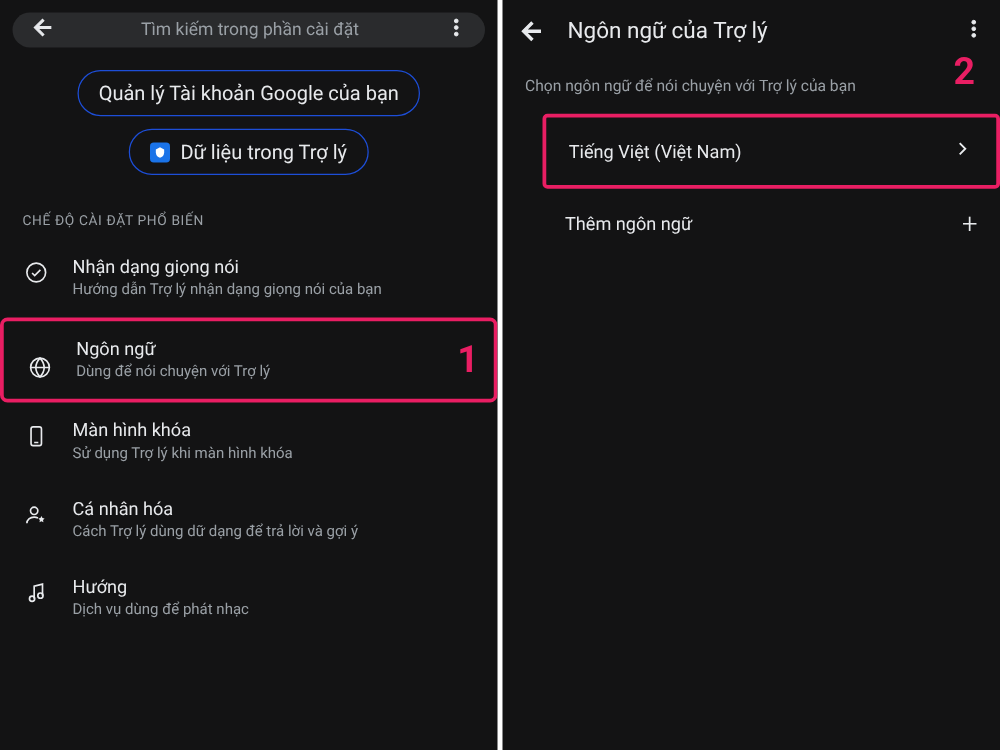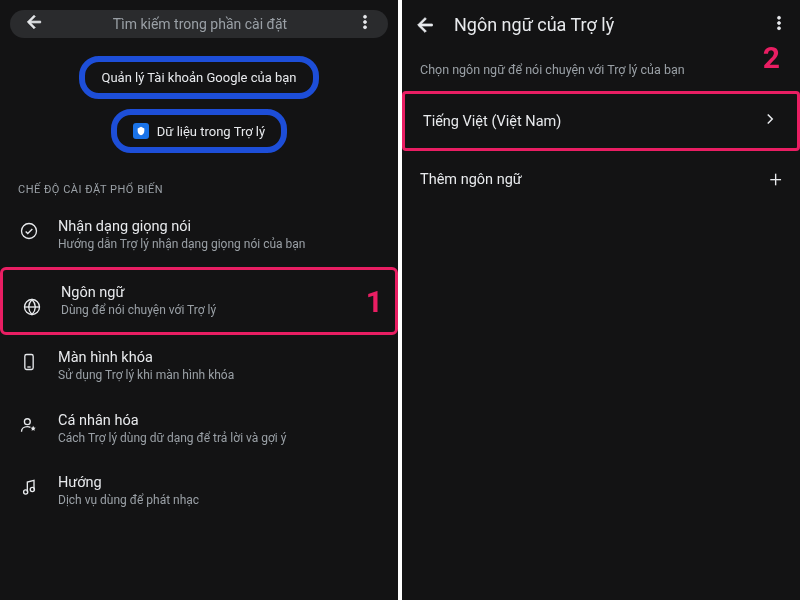--- a/index.html
+++ b/index.html
@@ -45,25 +45,25 @@
   .search-bar .more { color: #e8eaed; }
   .chips {
     display: flex;
     flex-direction: column;
     align-items: center;
     gap: 10px;
     margin: 18px 0 18px 0;
   }
   .chip {
     background: transparent;
-    border: 6px solid #1d4ed8;
+    border: 1px solid #1d4ed8;
     border-radius: 20px;
     padding: 8px 16px;
     color: #e8eaed;
-    font-size: 13px;
+    font-size: 16px;
     display: inline-flex;
     align-items: center;
     gap: 8px;
   }
   .shield-badge {
     width: 16px; height: 16px;
     background: #1a73e8;
     border-radius: 3px;
     display: inline-flex;
     align-items: center;
@@ -126,21 +126,21 @@
     flex: 1;
     font-size: 18px;
     font-weight: 400;
   }
   .r-header .more { color: #e8eaed; }
   .r-sub {
     font-size: 12.5px;
     color: #9aa0a6;
     padding: 8px 18px 14px 18px;
   }
-  .lang-list { display: flex; flex-direction: column; }
+  .lang-list { display: flex; flex-direction: column; margin-left: 32px; }
   .lang-row {
     display: flex;
     align-items: center;
     padding: 16px 18px;
     font-size: 14.5px;
     color: #e8eaed;
   }
   .lang-row .label { flex: 1; }
   .lang-row .tail { color: #e8eaed; }
   .highlight-box-2 { border: 3px solid #e91e63; border-radius: 4px; }

